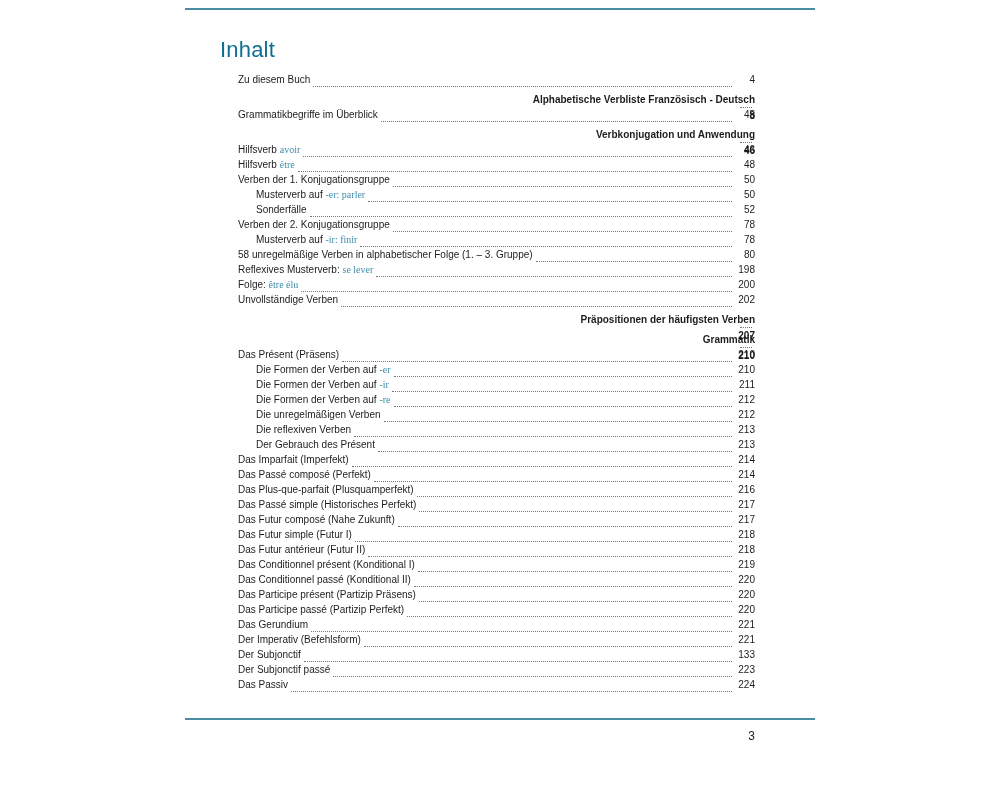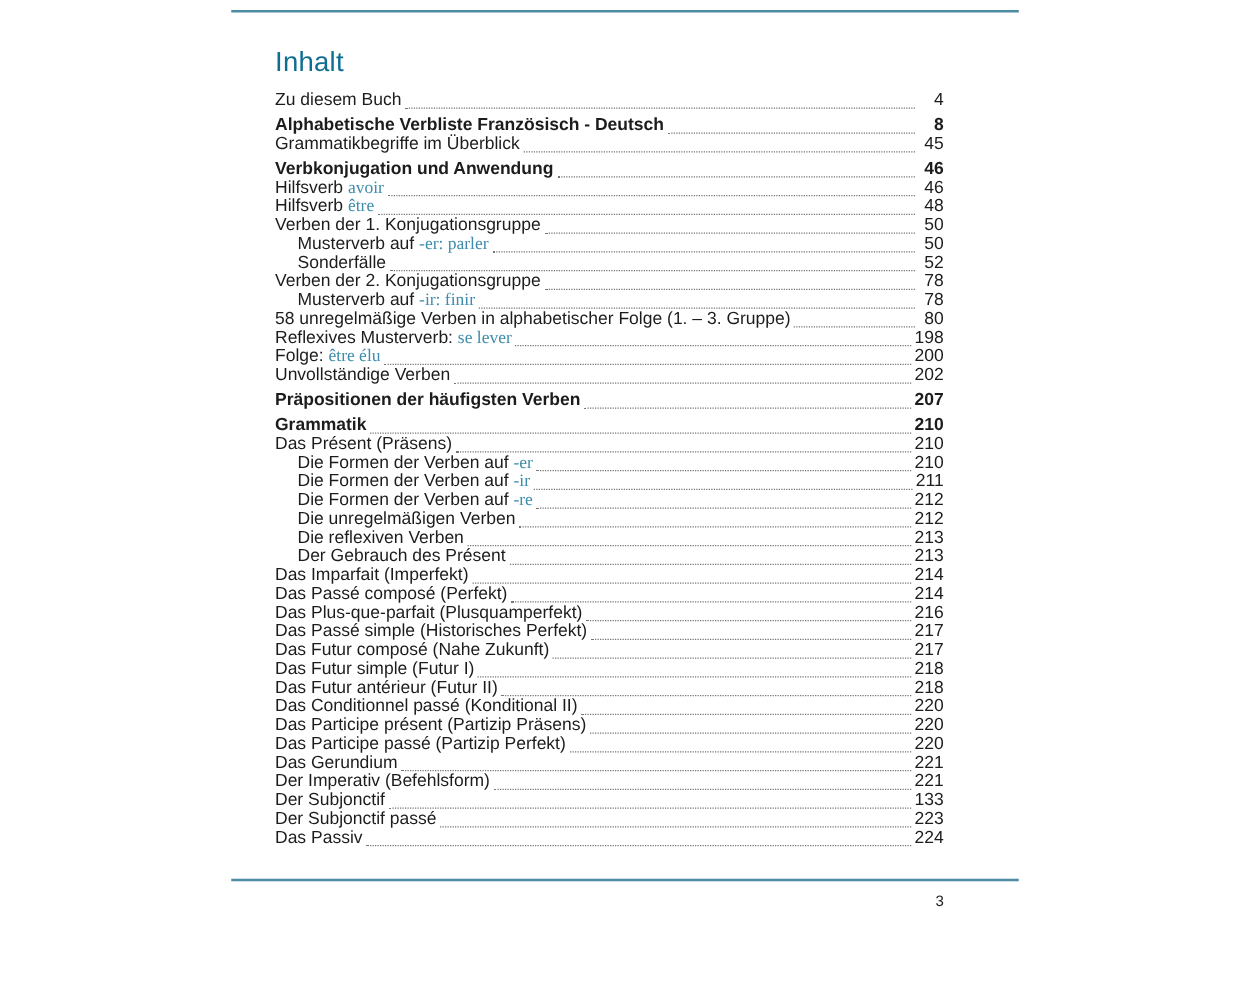--- a/index.html
+++ b/index.html
@@ -39,29 +39,31 @@
     line-height: 28px;
     font-weight: 400;
     color: var(--accent);
     letter-spacing: 0.2px;
   }
   .toc-list {
     margin-top: 8px;
   }
   .toc-row {
     display: flex;
-    align-items: center;
-    font-size: 14px;
+    align-items: flex-end;
+    font-size: 10px;
     line-height: 15px;
     height: 15px;
     white-space: nowrap;
+    margin-left: 18px;
   }
   .toc-row.bold {
     font-weight: 700;
     margin-top: 5px;
+    flex-direction: column;
   }
   .toc-row.indent {
     padding-left: 18px;
   }
   .toc-label { flex: 0 0 auto; }
   .toc-label .accent { color: var(--accent-light); font-family: Liberation Serif, serif; }
   .toc-row.bold .pagenum { font-weight: 700; }
   .leader {
     flex: 1 1 auto;
     min-width: 12px;
@@ -245,20 +247,25 @@
     <span class="toc-label"><span>Das Futur simple (Futur I)</span></span>
     <span class="leader"></span>
     <span class="pagenum">218</span>
   </div>
         <div class="toc-row">
     <span class="toc-label"><span>Das Futur antérieur (Futur II)</span></span>
     <span class="leader"></span>
     <span class="pagenum">218</span>
   </div>
         <div class="toc-row">
+    <span class="toc-label"><span>Das Conditionnel présent (Konditional I)</span></span>
+    <span class="leader"></span>
+    <span class="pagenum">219</span>
+  </div>
+        <div class="toc-row">
     <span class="toc-label"><span>Das Conditionnel passé (Konditional II)</span></span>
     <span class="leader"></span>
     <span class="pagenum">220</span>
   </div>
         <div class="toc-row">
     <span class="toc-label"><span>Das Participe présent (Partizip Präsens)</span></span>
     <span class="leader"></span>
     <span class="pagenum">220</span>
   </div>
         <div class="toc-row">

